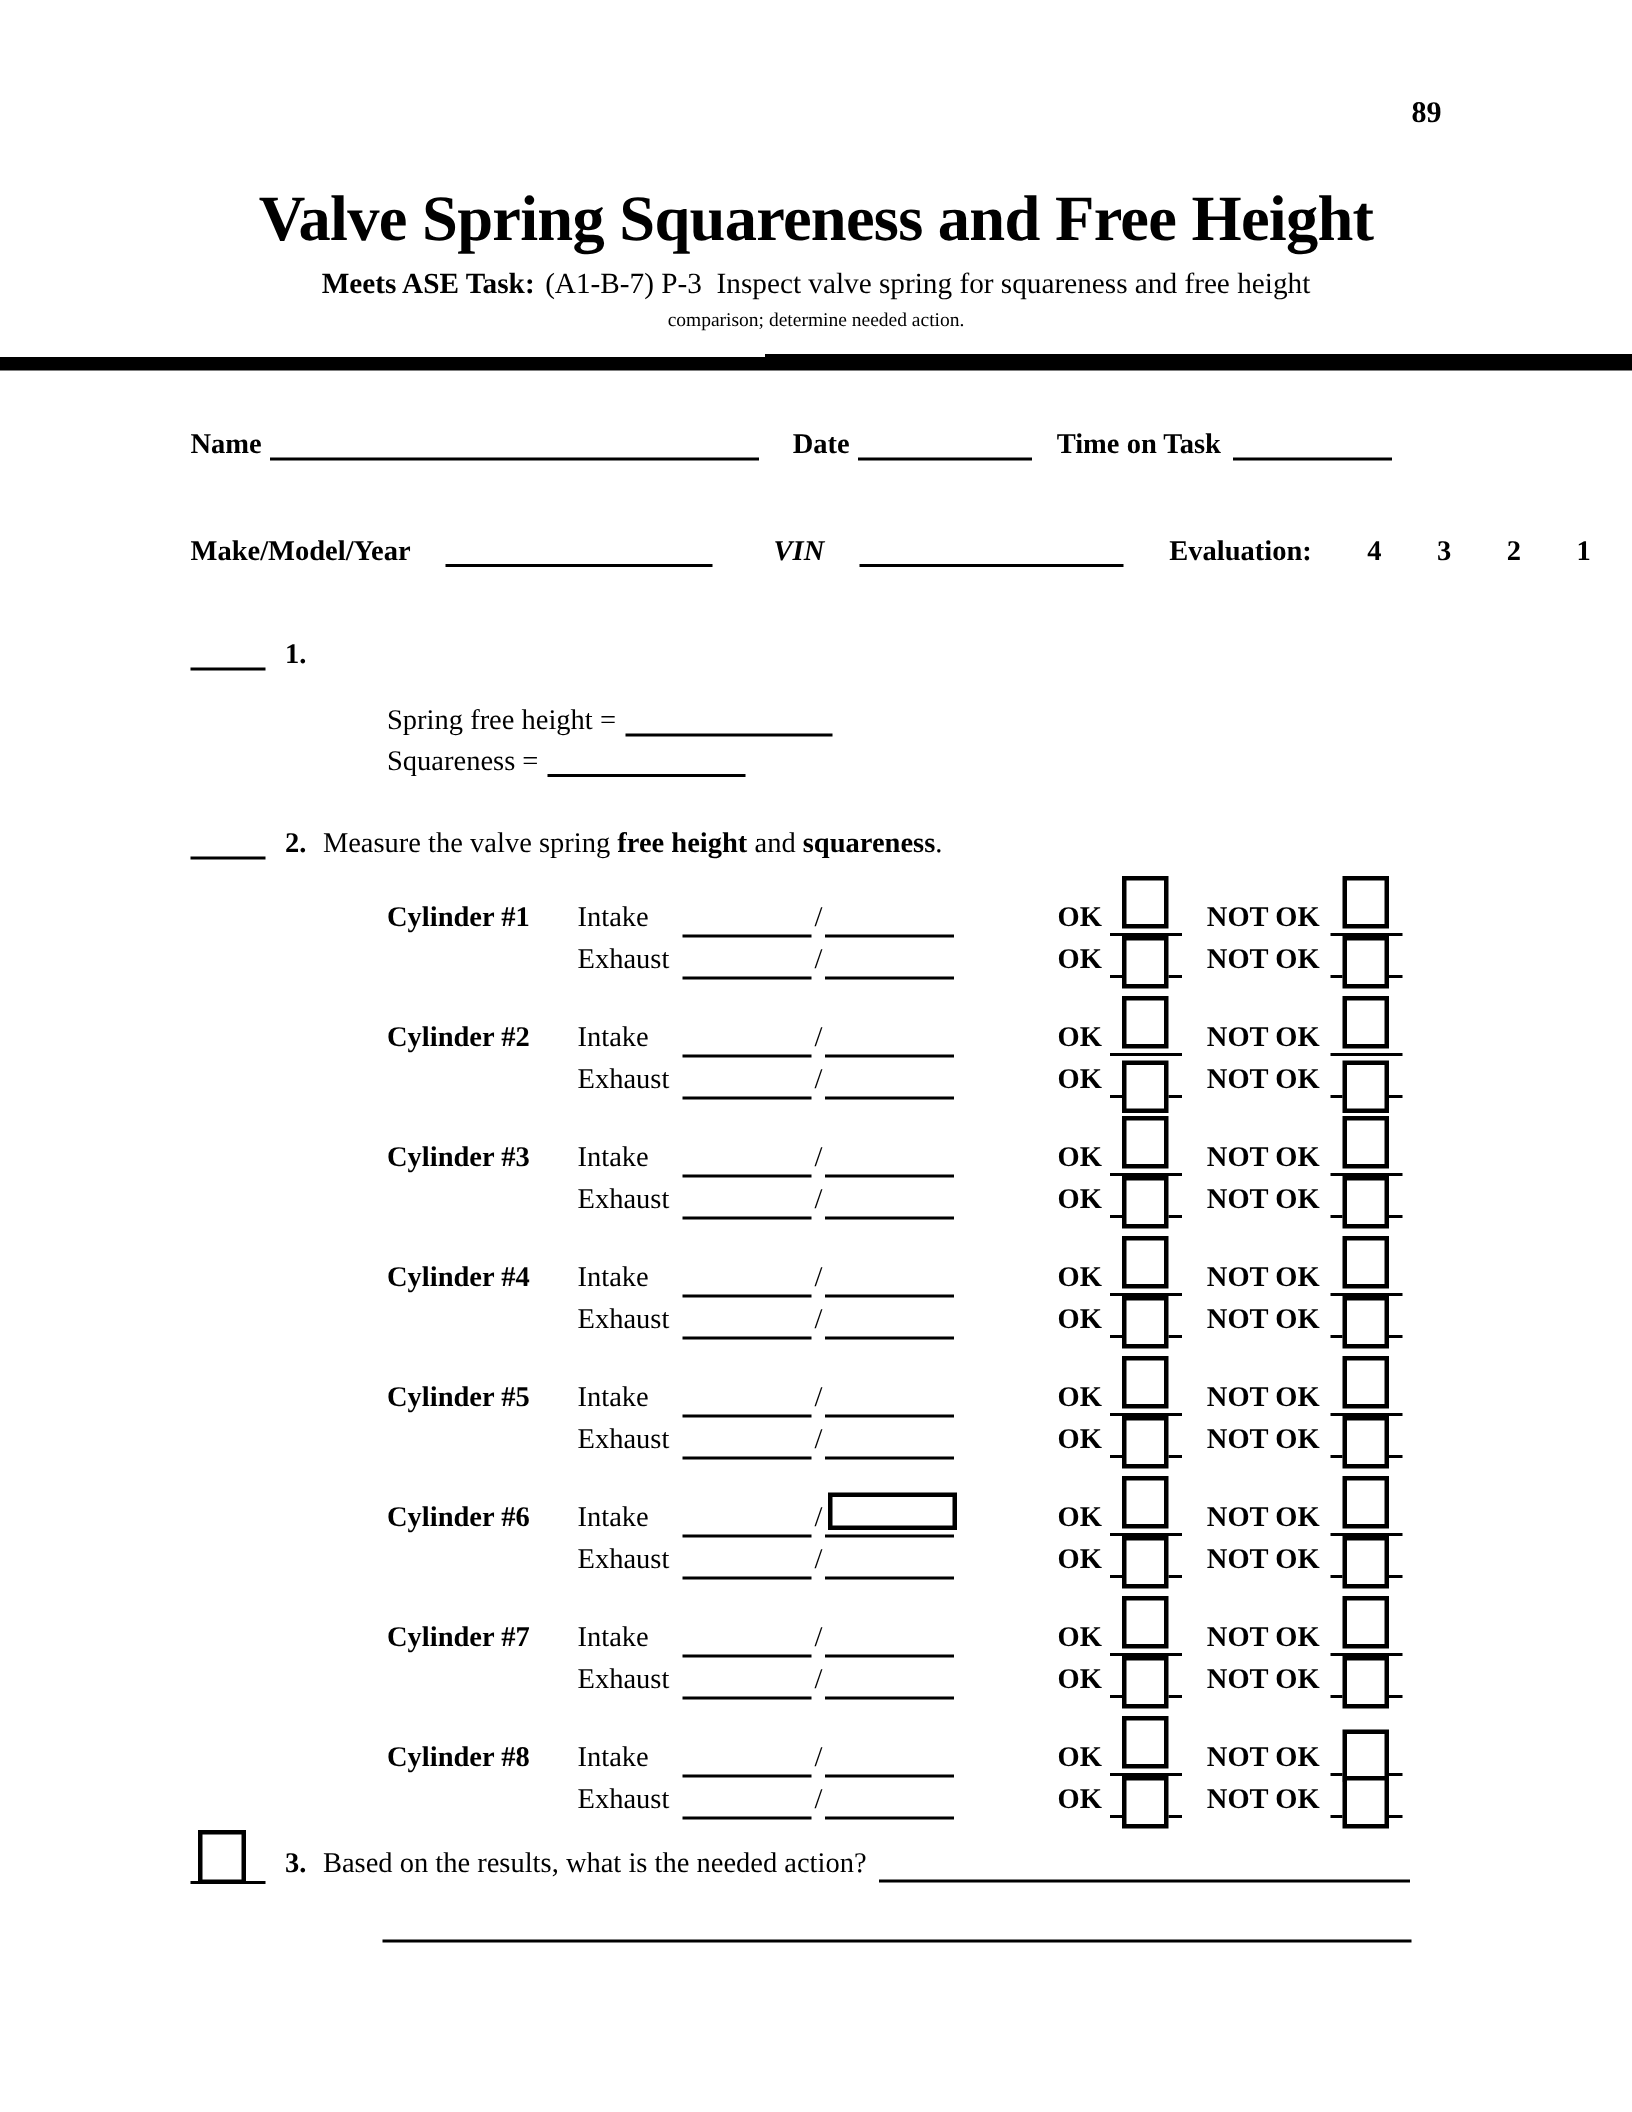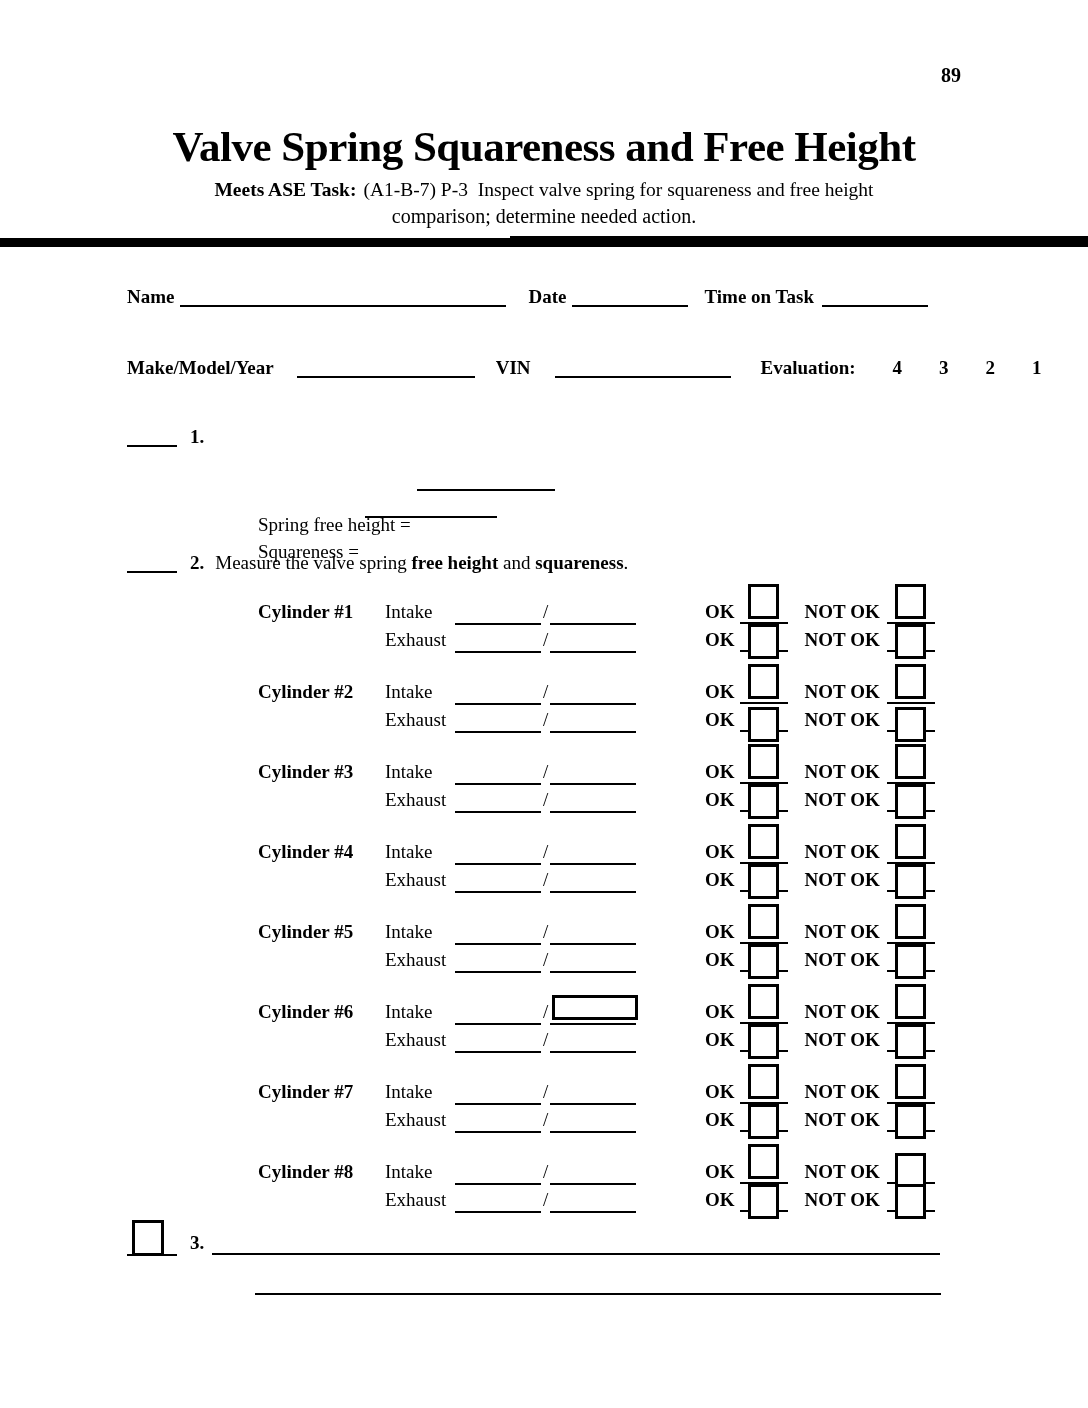--- a/index.html
+++ b/index.html
@@ -8,48 +8,48 @@
     width:1088px;height:1408px;
     font-family:"Liberation Serif", serif;
     color:#000;font-size:19px;
     overflow:hidden;
   }
   .page-number{position:absolute;top:64px;right:127px;font-weight:bold;font-size:20px;}
   .title{position:absolute;top:122px;left:0;width:100%;margin:0;text-align:center;
          font-size:43px;font-weight:bold;letter-spacing:-0.5px;}
   .sub1{position:absolute;top:179px;left:0;width:100%;text-align:center;font-size:19.5px;}
   .sub1 .b{font-weight:bold;margin-right:7px;}
-  .sub2{position:absolute;top:205px;left:0;width:100%;text-align:center;font-size:20px;}
+  .sub2{position:absolute;top:205px;left:0;width:100%;text-align:center;font-size:13px;}
   .rule{position:absolute;top:238px;left:0;width:1088px;height:9px;background:#000;}
   .rule::after{content:"";position:absolute;left:510px;top:-2px;right:0;height:2px;background:#000;}
 
   .frow{position:absolute;left:127px;display:flex;font-weight:bold;height:26px;}
   .frow span{line-height:26px;white-space:nowrap;}
   .row1{top:284px;}
   .row2{top:355px;gap:17px;}
   .blank{align-self:flex-end;height:0;border-bottom:2px solid #000;margin-bottom:3px;}
   .b-name{width:326px;margin-left:6px;}
   .b-date{width:116px;margin-left:6px;}
   .b-time{width:106px;margin-left:8px;}
   .b-make{width:178px;margin-left:6px;}
   .b-vin{width:176px;margin-left:7px;}
-  .gap22{margin-left:22px;text-align:right;}  .gap16{margin-left:16px;}  .gap20{margin-left:4px;}  .gap13{margin-left:13px;}
+  .gap22{margin-left:22px;text-align:right;}  .gap16{margin-left:16px;}  .gap20{margin-left:24px;font-style:italic;}  .gap13{margin-left:13px;}
   .eval-num{margin-left:20px;font-weight:bold;}
 
   .step{position:absolute;left:127px;display:flex;height:26px;}
   .step span{line-height:26px;}
   .step1{top:424px;}
   .step2{top:550px;}
   .b-step{width:50px;align-self:flex-end;height:0;border-bottom:2px solid #000;margin-bottom:3px;}
   .stepnum{font-weight:bold;margin-left:13px;}
   .steptext{margin-left:11px;white-space:nowrap;}
   .steptext .b{font-weight:bold;}
 
   .subline{position:absolute;left:258px;display:flex;height:26px;}
-  .subline span{line-height:26px;white-space:nowrap;margin-top:44px;}
+  .subline span{line-height:26px;white-space:nowrap;}
   .sl1{top:468px;}
   .sl2{top:495px;}
   .b-spring{width:138px;margin-left:6px;}
   .b-square{width:132px;margin-left:6px;}
   .note{margin-left:9px;}
 
   .cyl-section{position:absolute;left:258px;top:598px;width:830px;}
   .cyl-block{position:relative;height:80px;}
   .cyl-name{position:absolute;left:0;top:0;line-height:28px;font-weight:bold;}
   .cline{position:relative;height:28px;padding-left:127px;display:flex;}
@@ -426,15 +426,16 @@
       </span>
     </div>
   </div>
 </div>
 
 <div class="step3">
   <span class="s3slot">
       <span class="s3box"></span>
     </span>
   <span class="stepnum">3.</span>
+  <span class="steptext">Based on the results, what is the needed action?</span>
   <span class="b-fill"></span>
 </div>
 <div class="line2"></div>
 
 </body></html>

